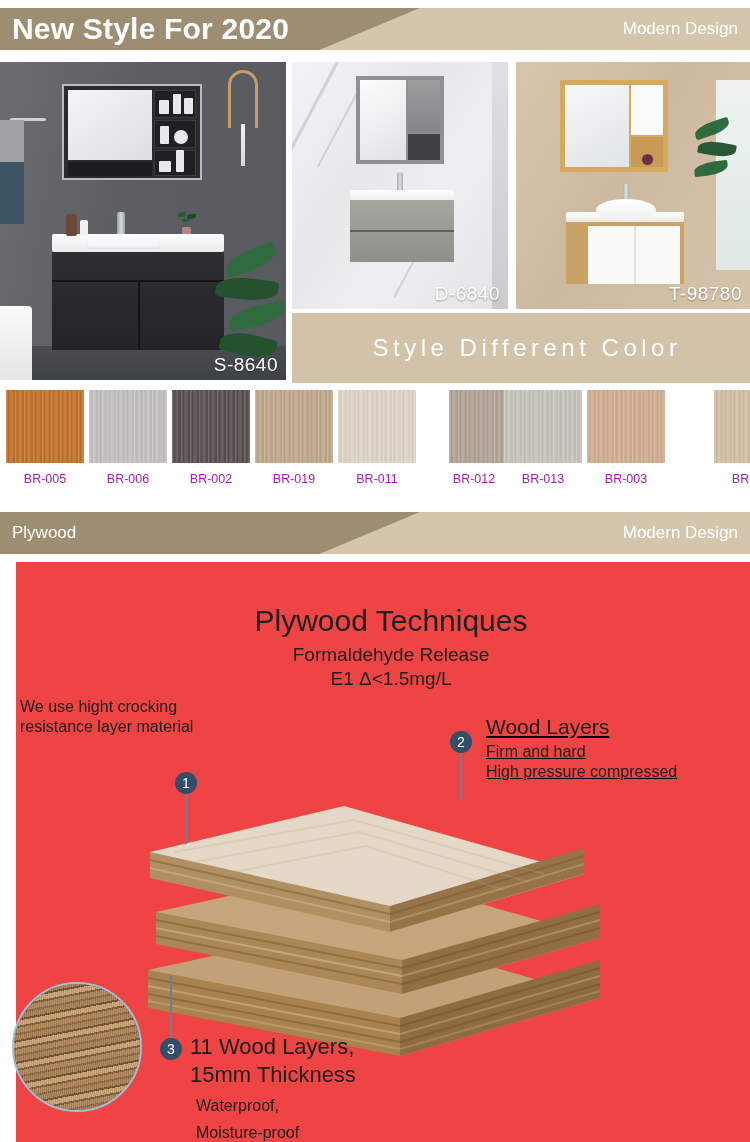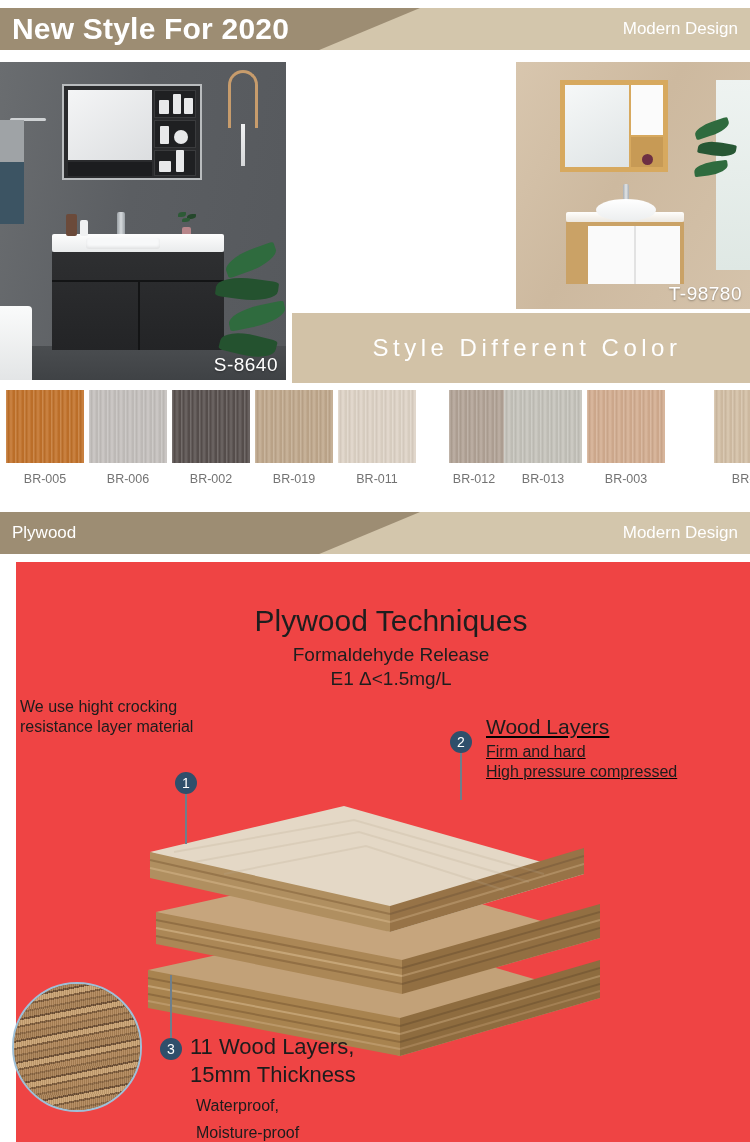--- a/index.html
+++ b/index.html
@@ -134,21 +134,21 @@
   .sw-cell { position: absolute; top: 0; width: 78px; }
   .sw-chip { width: 78px; height: 73px; position: relative; overflow: hidden; }
   .sw-chip::after {
     content: ""; position: absolute; inset: 0;
     background: repeating-linear-gradient(90deg,
       rgba(255,255,255,.16) 0px, rgba(255,255,255,.16) 1px,
       rgba(0,0,0,.05) 2px, rgba(0,0,0,.05) 3px,
       rgba(255,255,255,.10) 4px, rgba(255,255,255,.10) 6px,
       rgba(0,0,0,.035) 7px, rgba(0,0,0,.035) 9px);
   }
-  .sw-label { text-align: center; font-size: 12.5px; color: #737373; margin-top: 9px; }
+  .sw-label { text-align: center; font-size: 12.5px; color: #a21caf; margin-top: 9px; }
 
   
   #plywood-section { position: absolute; left: 16px; top: 562px; width: 750px; height: 680px;
     background: #ef4444; }
   #ply-title { position:absolute; left:0; top:42px; width:100%; text-align:center;
     font-size: 30px; color:#1e1e1e; font-weight: 400; }
   #ply-sub1 { position:absolute; left:0; top:82px; width:100%; text-align:center;
     font-size: 19px; color:#1e1e1e; }
   #ply-sub2 { position:absolute; left:0; top:106px; width:100%; text-align:center;
     font-size: 19px; color:#1e1e1e; }
@@ -263,20 +263,37 @@
 
     <div class="s1-plant">
       <div class="s1-leaf" style="left:10px;top:6px;width:54px;height:20px;transform:rotate(-20deg);"></div>
       <div class="s1-leaf" style="left:2px;top:34px;width:62px;height:22px;transform:rotate(8deg);background:#24522f;"></div>
       <div class="s1-leaf" style="left:14px;top:62px;width:58px;height:20px;transform:rotate(-12deg);"></div>
       <div class="s1-leaf" style="left:6px;top:90px;width:56px;height:22px;transform:rotate(14deg);background:#24522f;"></div>
     </div>
     <div class="code">S-8640</div>
   </div>
 
+  <div class="photo" id="photo-d6840">
+    <div class="s2-wall"></div>
+    <div class="s2-vein" style="left:20px;top:-10px;width:3px;height:110px;"></div>
+    <div class="s2-vein" style="left:46px;top:20px;width:2px;height:90px;"></div>
+    <div class="s2-vein" style="left:120px;top:160px;width:2px;height:80px;"></div>
+    <div class="s2-rt"></div>
+
+    <div class="s2-cab">
+      <div class="s2-cab-mirror"></div>
+      <div class="s2-cab-wood"></div>
+      <div class="s2-cab-niche"></div>
+    </div>
+    <div class="s2-tap"></div>
+    <div class="s2-counter"></div>
+    <div class="s2-body"></div>
+    <div class="code">D-6840</div>
+  </div>
 
   <div class="photo" id="photo-t98780">
     <div class="s3-wall"></div>
     <div class="s3-window"></div>
     <div class="s3-plant">
       <div style="position:absolute;left:0;top:4px;width:36px;height:13px;background:#2f6b3e;border-radius:60% 10% 60% 10%;transform:rotate(-18deg);"></div>
       <div style="position:absolute;left:4px;top:24px;width:38px;height:14px;background:#275734;border-radius:60% 10% 60% 10%;transform:rotate(10deg);"></div>
       <div style="position:absolute;left:0;top:44px;width:34px;height:13px;background:#2f6b3e;border-radius:60% 10% 60% 10%;transform:rotate(-8deg);"></div>
     </div>
 

